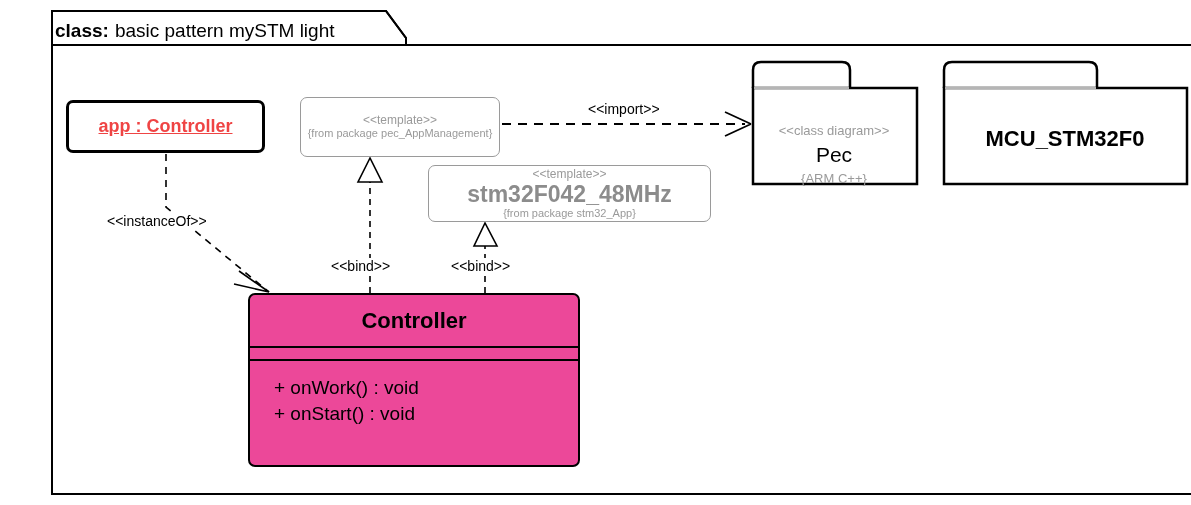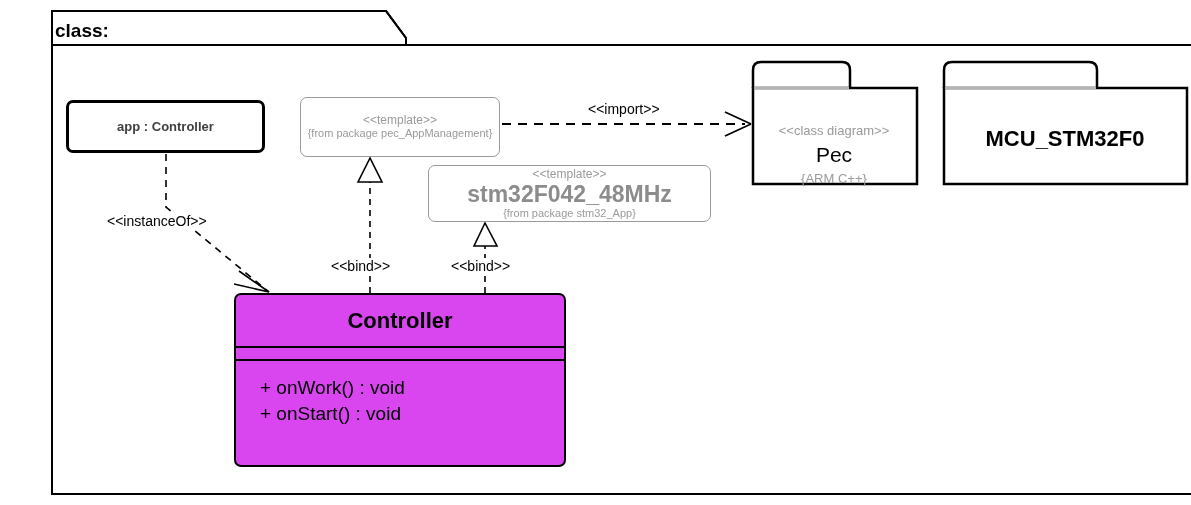--- a/index.html
+++ b/index.html
@@ -52,23 +52,24 @@
     width: 199px;
     height: 53px;
     border: 3px solid #000000;
     background: #ffffff;
     box-sizing: border-box;
     display: flex;
     align-items: center;
     justify-content: center;
   }
   .object-box .label {
-    font-size: 13px;
-    font-weight: bold;
-    color: #404040;
+    font-size: 18px;
+    font-weight: bold;
+    text-decoration: underline;
+    color: #ef4444;
     white-space: nowrap;
   }
 
   
   .template-box {
     border: 1px solid #9a9a9a;
     background: #ffffff;
     box-sizing: border-box;
     display: flex;
     flex-direction: column;
@@ -124,26 +125,26 @@
     line-height: 18px;
     color: #9a9a9a;
     white-space: nowrap;
   }
   #pec-text { left: 709px; top: 112px; width: 168px; height: 86px; }
   #mcu-text { left: 900px; top: 96px; width: 248px; height: 86px; font-weight: bold; }
   #mcu-text .pkg-name { font-size: 22px; }
 
   
   #class-controller {
-    left: 193px;
+    left: 207px;
     top: 293px;
     width: 332px;
     height: 174px;
     border: 2px solid #000000;
-    background: #d946ef;
+    background: #ec4899;
     box-sizing: border-box;
   }
   #class-controller .cmp-name {
     height: 53px;
     border-bottom: 2px solid #000000;
     display: flex;
     align-items: center;
     justify-content: center;
     box-sizing: border-box;
   }
@@ -208,20 +209,21 @@
 
     <line x1="329" y1="293" x2="329" y2="182" stroke="#000000" stroke-width="1.6" stroke-dasharray="6 5"></line>
     <path d="M 329 158 L 317 182 L 341 182 Z" fill="#ffffff" stroke="#000000" stroke-width="1.6"></path>
 
     <line x1="444" y1="293" x2="444" y2="246" stroke="#000000" stroke-width="1.6" stroke-dasharray="6 5"></line>
     <path d="M 444 223 L 433 246 L 456 246 Z" fill="#ffffff" stroke="#000000" stroke-width="1.6"></path>
   </svg>
 
   <div class="frame-title-text">
     <span class="kw">class:</span>
+    <span>basic pattern mySTM light</span>
   </div>
 
   <div class="abs object-box">
     <span class="label">app : Controller</span>
   </div>
 
   <div class="abs template-box" id="tpl-kernel">
     <div class="stereo">&lt;&lt;template&gt;&gt;</div>
     <div class="tfrom">{from package pec_AppManagement}</div>
   </div>

